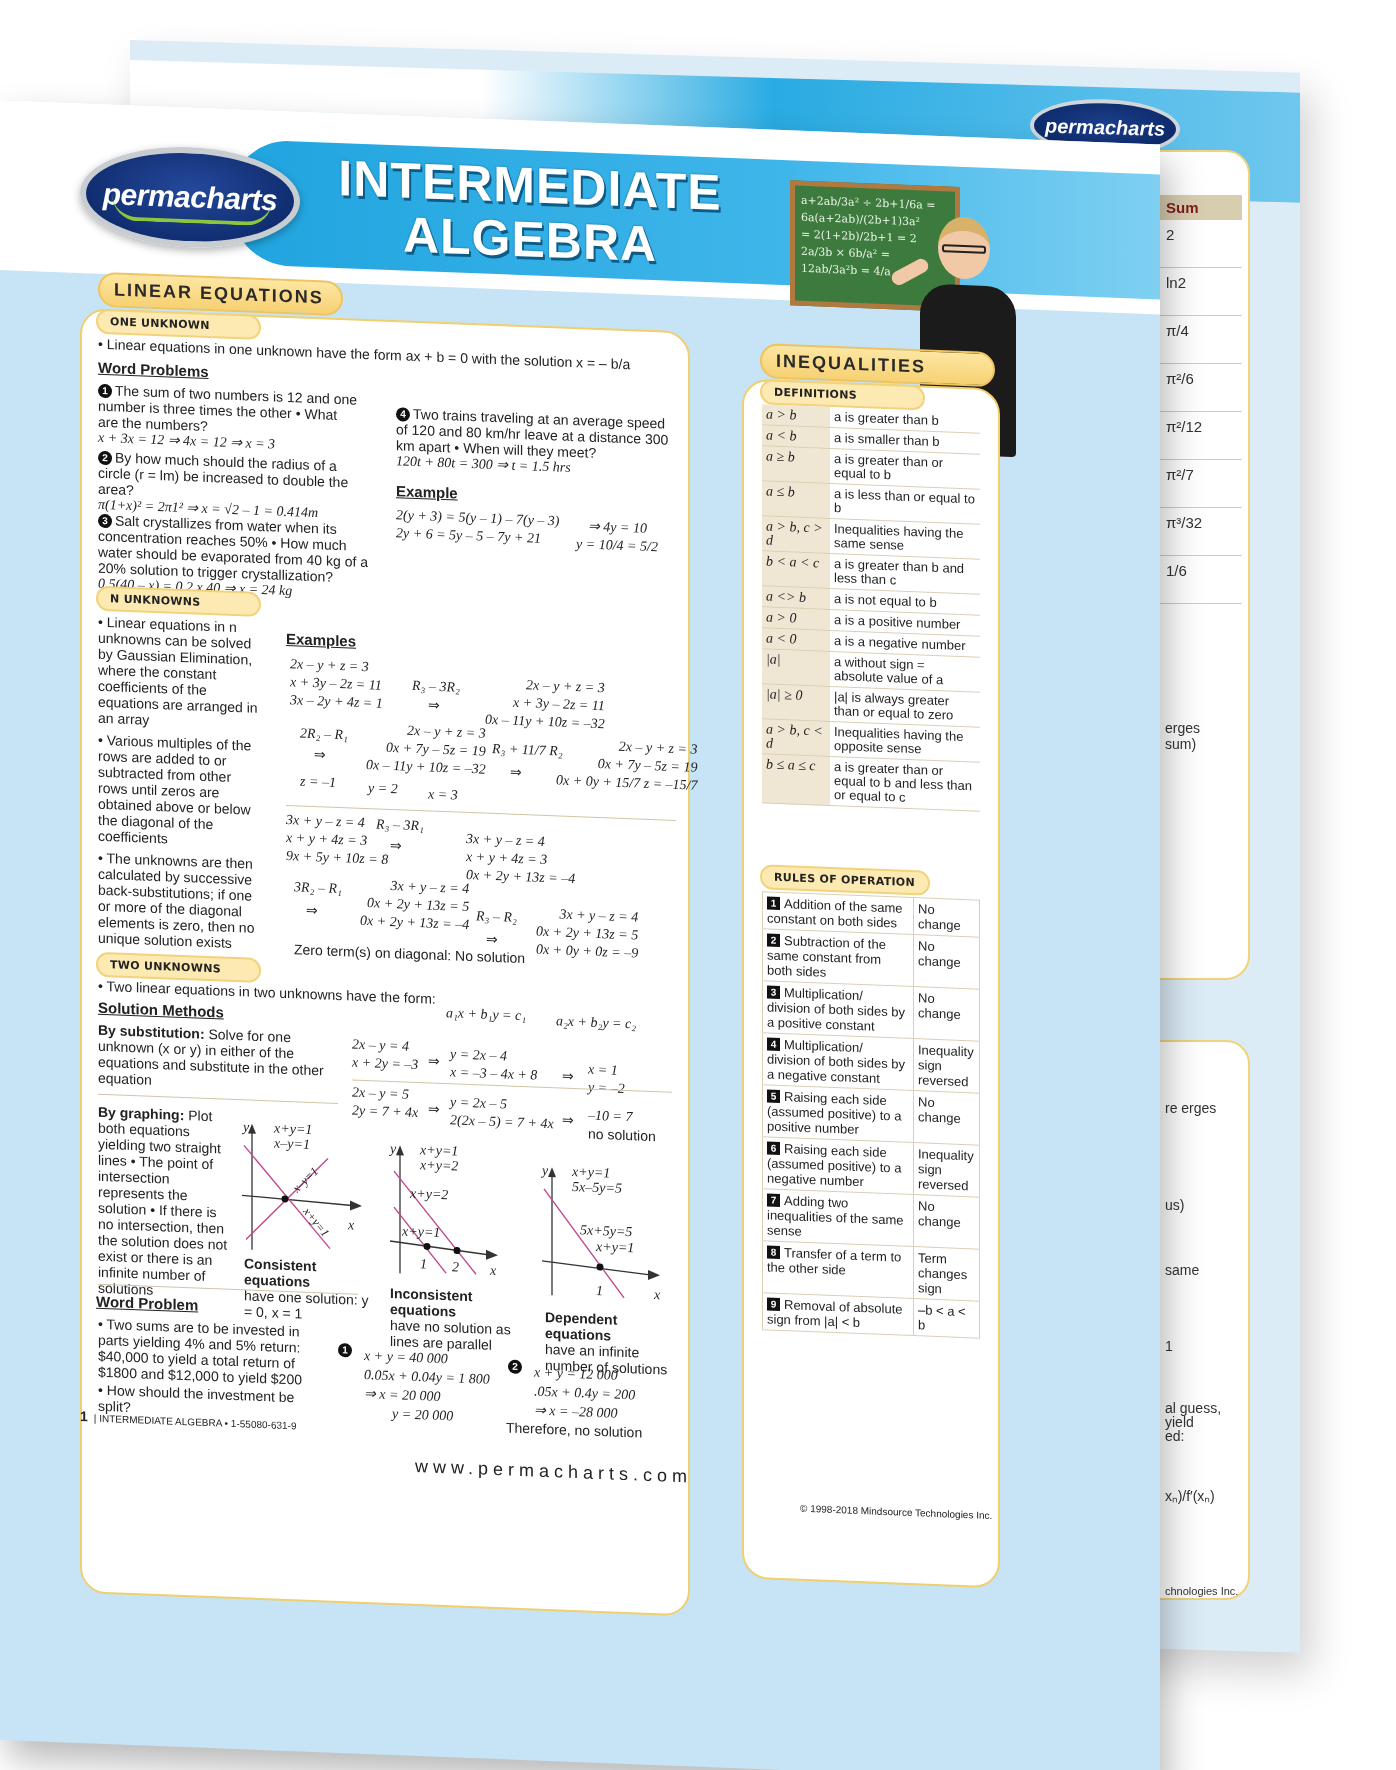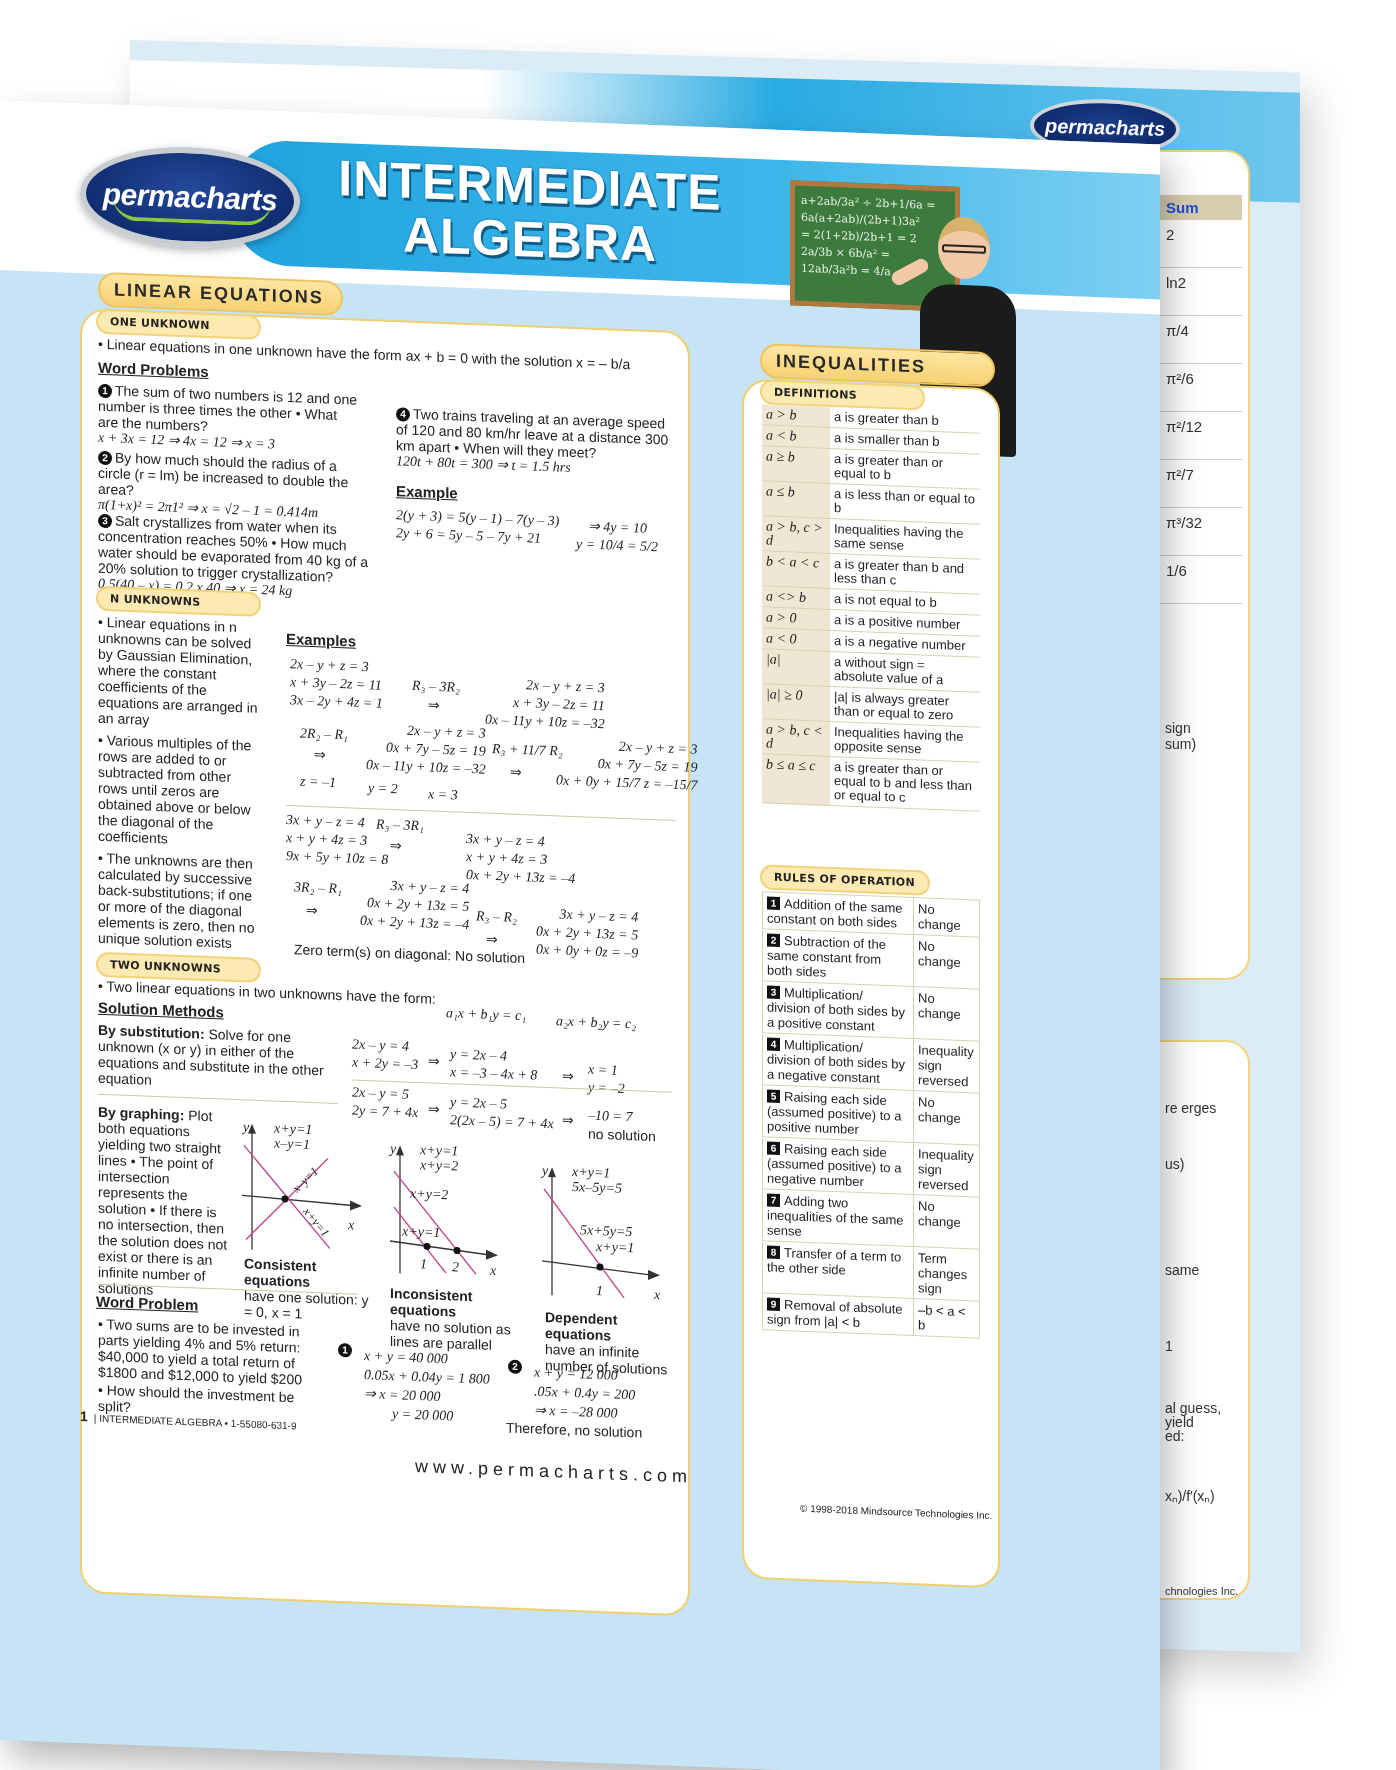--- a/index.html
+++ b/index.html
@@ -24,21 +24,21 @@
   }
   .back-card {
     position: absolute; left: 1005px; top: 150px; width: 245px; height: 830px;
     background: #fff; border: 2px solid #f2d27a; border-radius: 24px;
   }
   .back-card2 {
     position: absolute; left: 1005px; top: 1040px; width: 245px; height: 560px;
     background: #fff; border: 2px solid #f2d27a; border-radius: 24px;
   }
   .back-sum-col { position: absolute; left: 1160px; top: 195px; width: 82px; }
-  .back-sum-head { background: #d9cdb0; font-weight: bold; font-size: 15px; padding: 4px 6px; color:#1d4ed8; }
+  .back-sum-head { background: #d9cdb0; font-weight: bold; font-size: 15px; padding: 4px 6px; color:#7f1d1d; }
   .back-sum-cell { font-size: 15px; padding: 6px; border-bottom: 1px solid #ccc; height: 48px; color:#333; }
   .back-frag { position: absolute; font-size: 14px; color: #333; }
 
   
   .page {
     position: absolute; left: 0; top: 100px; width: 1160px; height: 1640px;
     background: #c6e4f6; transform: skewY(2.2deg); transform-origin: top left;
     box-shadow: 8px 18px 36px rgba(0,0,0,0.28);
   }
   .hdr { position: absolute; left: 0; top: 0; width: 100%; height: 170px; background: #fff; }
@@ -132,24 +132,24 @@
   <div class="back-sum-head">Sum</div>
   <div class="back-sum-cell">2</div>
   <div class="back-sum-cell">ln2</div>
   <div class="back-sum-cell">π/4</div>
   <div class="back-sum-cell">π²/6</div>
   <div class="back-sum-cell">π²/12</div>
   <div class="back-sum-cell">π²/7</div>
   <div class="back-sum-cell">π³/32</div>
   <div class="back-sum-cell">1/6</div>
 </div>
-<div class="back-frag" style="left:1165px;top:720px;">sign</div>
+<div class="back-frag" style="left:1165px;top:720px;">erges</div>
 <div class="back-frag" style="left:1165px;top:736px;">sum)</div>
 <div class="back-frag" style="left:1165px;top:1100px;">re erges</div>
-<div class="back-frag" style="left:1165px;top:1156px;">us)</div>
+<div class="back-frag" style="left:1165px;top:1197px;">us)</div>
 <div class="back-frag" style="left:1165px;top:1262px;">same</div>
 <div class="back-frag" style="left:1165px;top:1338px;">1</div>
 <div class="back-frag" style="left:1165px;top:1400px;">al guess,</div>
 <div class="back-frag" style="left:1165px;top:1414px;">yield</div>
 <div class="back-frag" style="left:1165px;top:1428px;">ed:</div>
 <div class="back-frag" style="left:1165px;top:1486px;">xₙ)/f′(xₙ)</div>
 <div class="back-frag" style="left:1165px;top:1585px;font-size:11px;">chnologies Inc.</div>
 
 <div class="page">
 

